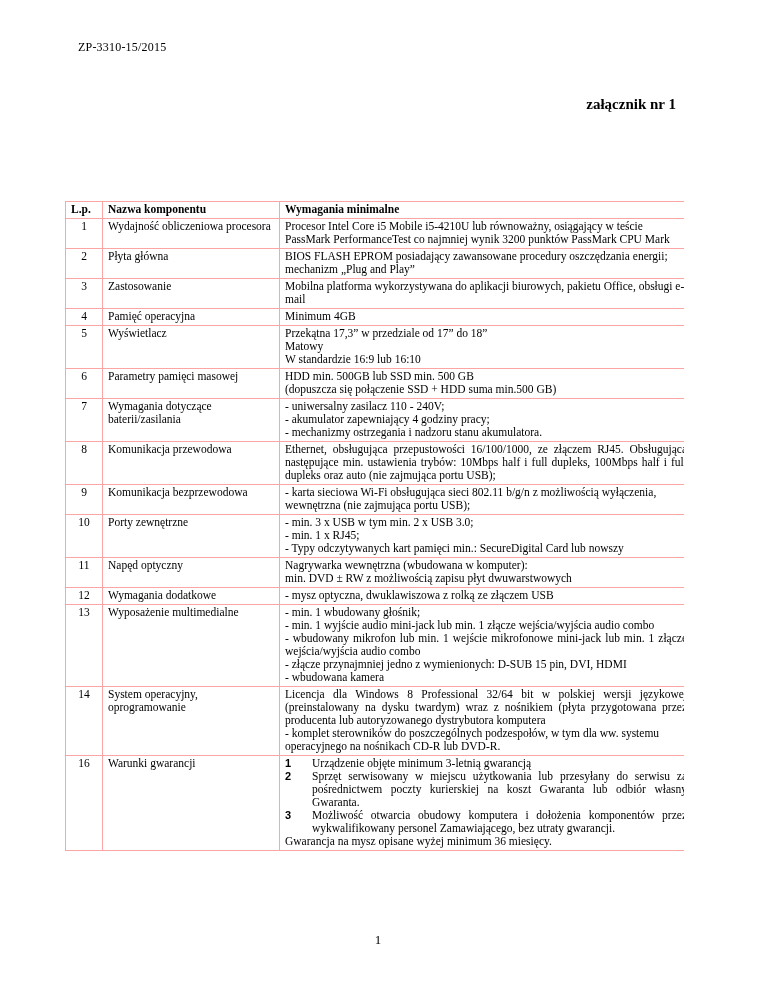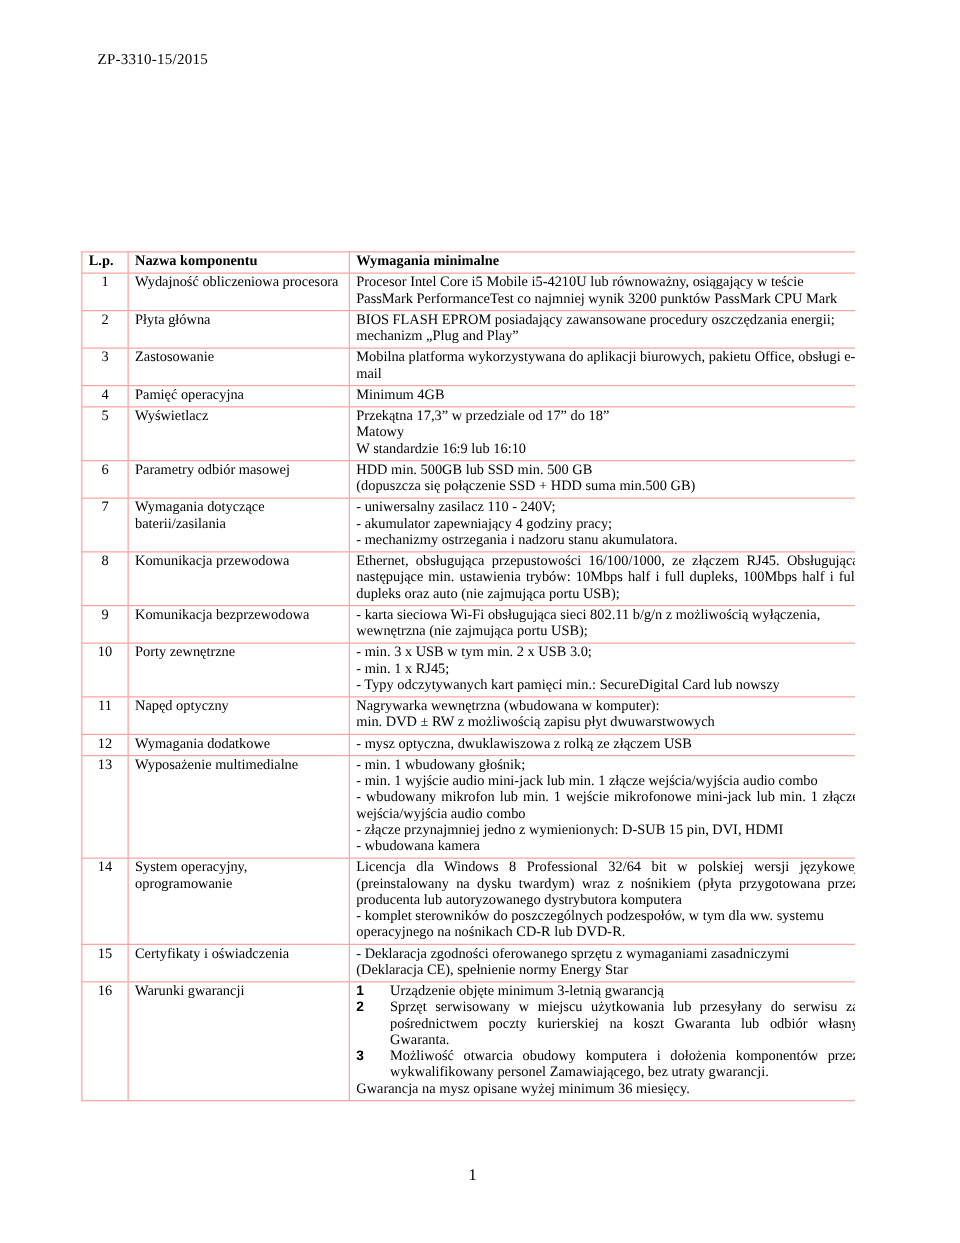--- a/index.html
+++ b/index.html
@@ -38,20 +38,21 @@
   .num-text{flex:1;min-width:0;}
   .pagenum{position:absolute;top:932px;left:78px;width:600px;text-align:center;font-size:13px;}
 </style>
 </head>
 <body>
 
 <div class="page">
 
   <div class="ref">ZP-3310-15/2015</div>
 
+  <div class="attachment">załącznik nr 1</div>
 
 
   <table class="spec">
     <thead>
       <tr>
         <th class="col-lp">L.p.</th>
         <th class="col-name">Nazwa komponentu</th>
         <th class="col-req">Wymagania minimalne</th>
       </tr>
     </thead>
@@ -88,21 +89,21 @@
           <td class="col-lp">5</td>
           <td class="col-name">Wyświetlacz</td>
           <td class="col-req">
             <div class="req-line">Przekątna 17,3” w przedziale od 17” do 18”</div>
             <div class="req-line">Matowy</div>
             <div class="req-line">W standardzie 16:9 lub 16:10</div>
           </td>
         </tr>
         <tr>
           <td class="col-lp">6</td>
-          <td class="col-name">Parametry odbiór masowej</td>
+          <td class="col-name">Parametry pamięci masowej</td>
           <td class="col-req">
             <div class="req-line">HDD min. 500GB lub SSD min. 500 GB</div>
             <div class="req-line">(dopuszcza się połączenie SSD + HDD suma min.500 GB)</div>
           </td>
         </tr>
         <tr>
           <td class="col-lp">7</td>
           <td class="col-name">Wymagania dotyczące baterii/zasilania</td>
           <td class="col-req">
             <div class="req-line">- uniwersalny zasilacz 110 - 240V;</div>
@@ -161,27 +162,20 @@
         </tr>
         <tr>
           <td class="col-lp">14</td>
           <td class="col-name">System operacyjny, oprogramowanie</td>
           <td class="col-req">
             <div class="req-line just">Licencja dla Windows 8 Professional 32/64 bit w polskiej wersji językowej (preinstalowany na dysku twardym) wraz z nośnikiem (płyta przygotowana przez producenta lub autoryzowanego dystrybutora komputera</div>
             <div class="req-line">- komplet sterowników do poszczególnych podzespołów, w tym dla  ww. systemu operacyjnego na nośnikach CD-R lub DVD-R.</div>
           </td>
         </tr>
         <tr>
-          <td class="col-lp">15</td>
-          <td class="col-name">Certyfikaty i oświadczenia</td>
-          <td class="col-req">
-            <div class="req-line">- Deklaracja zgodności oferowanego sprzętu z wymaganiami zasadniczymi (Deklaracja CE), spełnienie normy Energy Star</div>
-          </td>
-        </tr>
-        <tr>
           <td class="col-lp">16</td>
           <td class="col-name">Warunki gwarancji</td>
           <td class="col-req">
             <div class="num-item">
               <span class="num">1</span>
               <span class="num-text">Urządzenie objęte minimum 3-letnią gwarancją</span>
             </div>
             <div class="num-item">
               <span class="num">2</span>
               <span class="num-text just">Sprzęt serwisowany w miejscu użytkowania lub przesyłany do serwisu za pośrednictwem poczty kurierskiej na koszt Gwaranta lub odbiór własny Gwaranta.</span>

